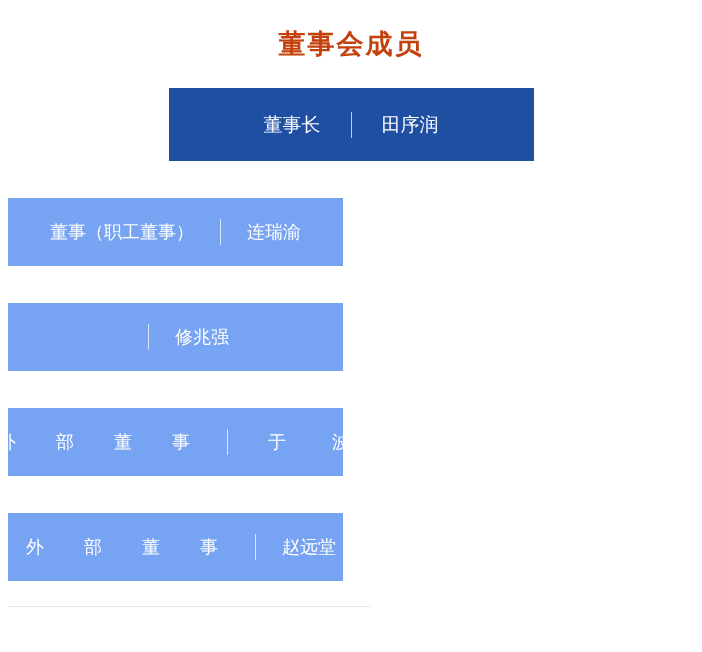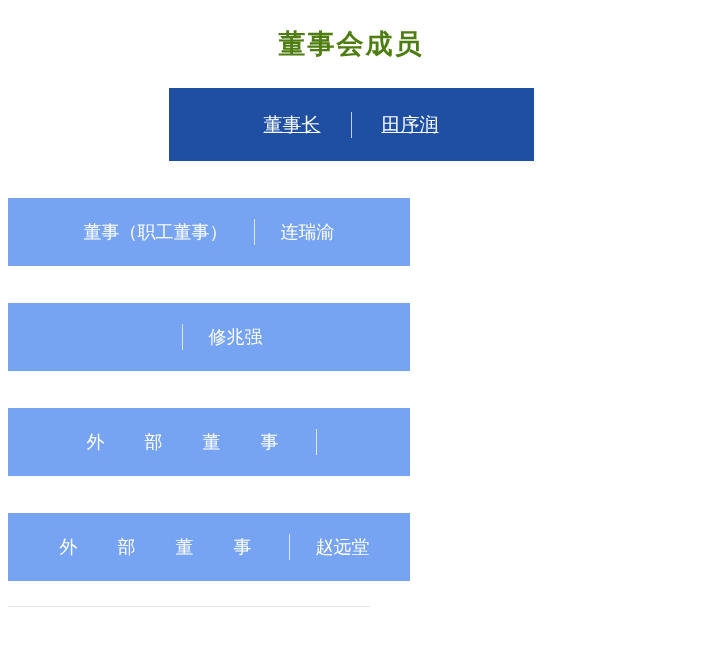--- a/index.html
+++ b/index.html
@@ -18,21 +18,21 @@
   #board-page {
     width: 702px;
     height: 652px;
     position: relative;
     box-sizing: border-box;
   }
 
   
   .page-title {
     text-align: center;
-    color: #4d7c0f;
+    color: #c2410c;
     font-size: 27px;
     font-weight: bold;
     letter-spacing: 2px;
     line-height: 1;
     padding-top: 31px;
     margin: 0;
     user-select: none;
   }
 
   
@@ -58,21 +58,20 @@
 
   .card-role,
   .card-name {
     font-size: 18px;
     line-height: 1;
     white-space: pre;
   }
   .card-chairman .card-role,
   .card-chairman .card-name {
     font-size: 19px;
-    text-decoration: underline;
   }
 
   .divider {
     width: 1px;
     height: 26px;
     background: rgba(255, 255, 255, 0.72);
     margin: 0 26px;
     flex: 0 0 auto;
   }
   .card-chairman .divider {
@@ -83,21 +82,21 @@
   .members-grid {
     margin-top: 37px;
     padding: 0 8px;
     display: flex;
     flex-wrap: wrap;
     column-gap: 19px;
     row-gap: 37px;
     box-sizing: border-box;
   }
   .card-member {
-    width: 402px;
+    width: 335px;
     height: 68px;
     background: #76a3f2;
   }
   .card-member .card-role {
     text-align: center;
   }
 
   
   .sp-wide {
     letter-spacing: 11px;
@@ -143,20 +142,21 @@
         <span class="divider"></span>
         <span class="card-name ">连瑞渝</span>
       </div>
       <div class="card card-member">
         <span class="divider"></span>
         <span class="card-name ">修兆强</span>
       </div>
       <div class="card card-member">
         <span class="card-role sp-wide">外　部　董　事</span>
         <span class="divider"></span>
+        <span class="card-name sp-name-wide">于　波</span>
       </div>
       <div class="card card-member">
         <span class="card-role sp-wide">外　部　董　事</span>
         <span class="divider"></span>
         <span class="card-name ">赵远堂</span>
       </div>
     </div>
 
   <div class="bottom-rule"></div>
 

